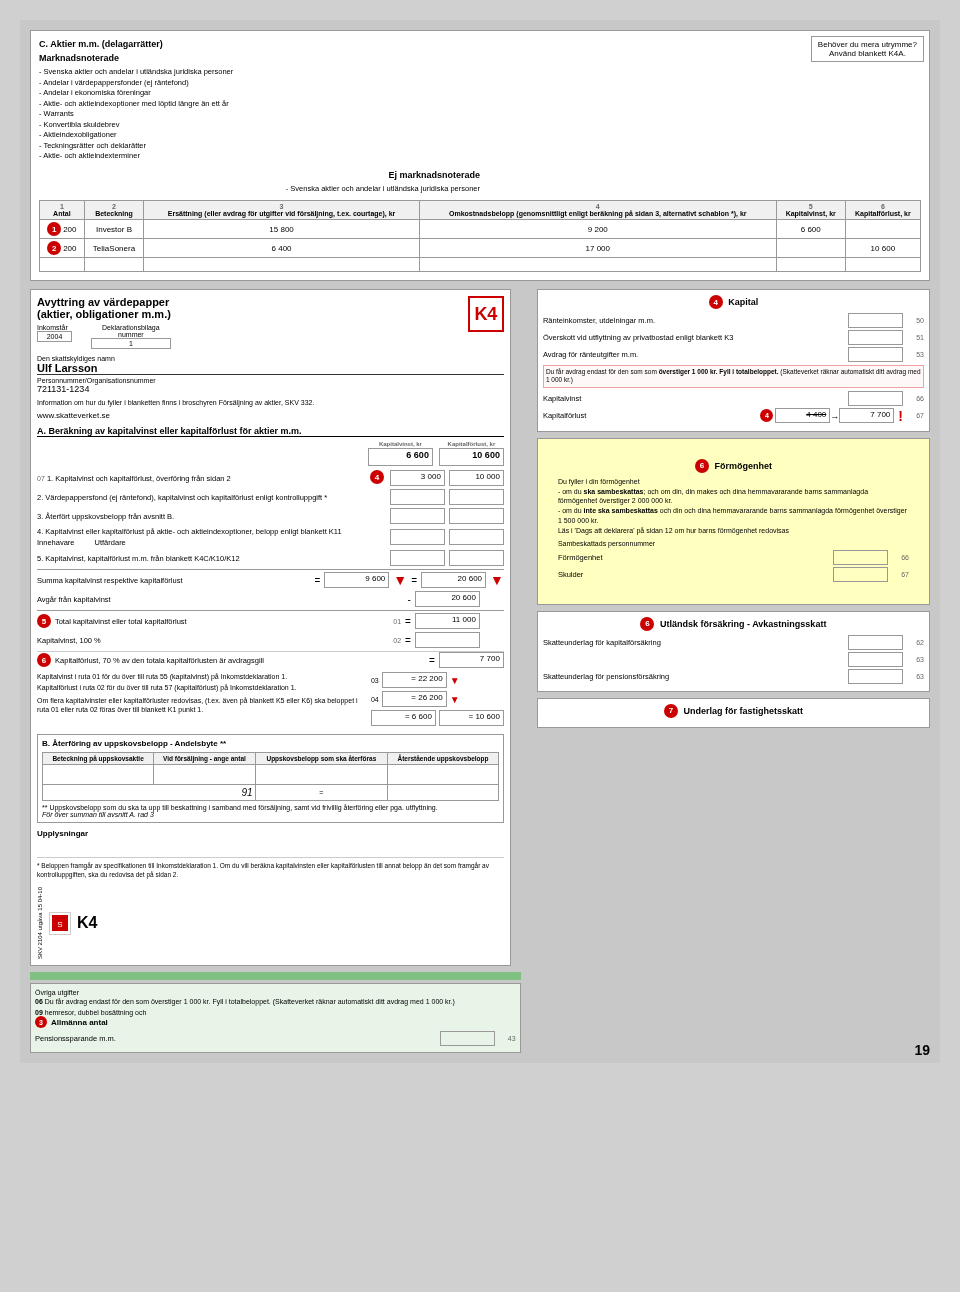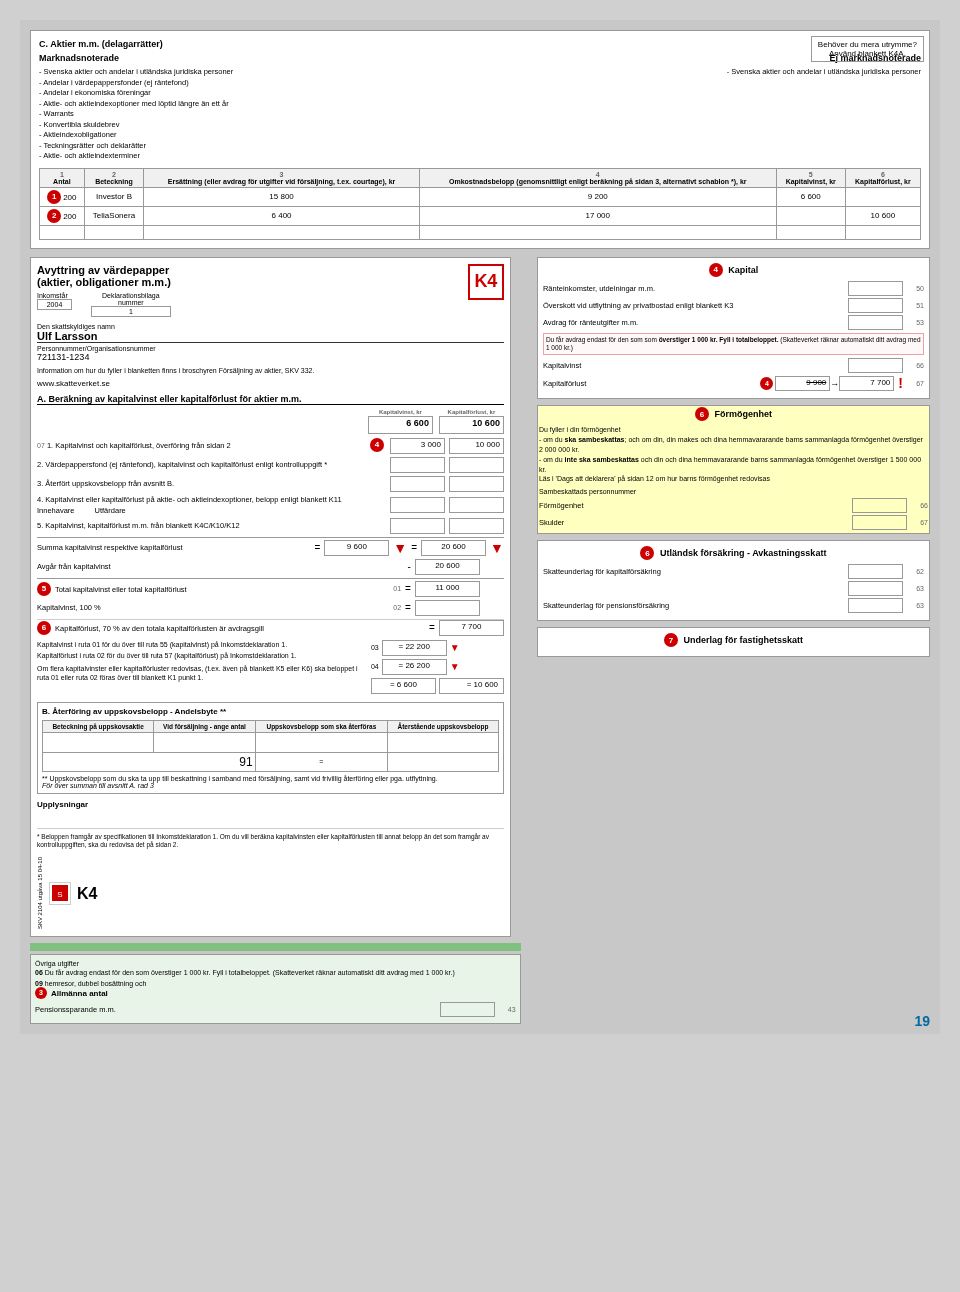--- a/index.html
+++ b/index.html
@@ -31,21 +31,22 @@
       position: absolute;
       top: 5px;
       right: 5px;
       border: 1px solid #999;
       padding: 3px 6px;
       font-size: 8px;
       text-align: center;
     }
     .top-columns {
       display: flex;
-      gap: 2px;
+      gap: 8px;
+      flex-direction: column;
     }
     .col-left {
       width: 50%;
     }
     .col-right {
       width: 50%;
       text-align: right;
     }
     .section-title {
       font-weight: bold;
@@ -210,21 +211,21 @@
     }
     .calc-label {
       flex: 1;
       font-size: 7.5px;
     }
     .calc-value {
       border: 1px solid #999;
       min-width: 65px;
       height: 16px;
       padding: 1px 3px;
-      text-align: center;
+      text-align: right;
       font-size: 8px;
     }
     .arrow-down {
       color: #c00;
       font-size: 14px;
     }
     .section-b {
       margin-top: 8px;
       border: 1px solid #999;
       padding: 4px;
@@ -292,21 +293,21 @@
     .panel-num {
       font-size: 7px;
       color: #666;
       width: 18px;
       text-align: right;
       margin-left: 3px;
     }
     .yellow-panel {
       background: #ffffc0;
       border: 1px solid #999;
-      padding: 1px;
+      padding: 20px;
     }
     .panel-number-circle {
       display: inline-flex;
       align-items: center;
       justify-content: center;
       width: 14px;
       height: 14px;
       border-radius: 50%;
       background: #c00;
       color: white;
@@ -330,21 +331,21 @@
       font-weight: bold;
       font-size: 14px;
       margin-left: 4px;
     }
     .page-num {
       position: absolute;
       bottom: 5px;
       right: 10px;
       font-size: 14px;
       font-weight: bold;
-      color: #0369a1;
+      color: #000000;
     }
     .inkomst-box {
       border: 1px solid #999;
       padding: 1px 3px;
       min-width: 35px;
       font-size: 7px;
       text-align: center;
     }
     .deklaration-section {
       display: flex;
@@ -647,21 +648,21 @@
             </tr>
           </thead>
           <tbody>
             <tr>
               <td style="height:20px;">&nbsp;</td>
                 <td></td>
                 <td></td>
                 <td></td>
             </tr>
             <tr>
-              <td colspan="2" style="text-align:right;font-size:12px;">91</td>
+              <td colspan="2" style="text-align:right;font-size:10px;font-style:italic;">91</td>
               <td>=</td>
               <td></td>
             </tr>
           </tbody>
         </table>
         <div style="font-size:7px;margin-top:3px;">** Uppskovsbelopp som du ska ta upp till beskattning i samband med försäljning, samt vid frivillig återföring eller pga. utflyttning.</div>
         <div style="font-size:7px;font-style:italic;">För över summan till avsnitt A. rad 3</div>
       </div>
 
       <div style="font-size:8px;font-weight:bold;margin-top:6px;">Upplysningar</div>
@@ -707,21 +708,21 @@
           Du får avdrag endast för den som som <strong>överstiger 1 000 kr. Fyll i totalbeloppet.</strong> (Skatteverket räknar automatiskt ditt avdrag med 1 000 kr.)
         </div>
         <div class="panel-row">
           <span class="panel-label">Kapitalvinst</span>
           <div class="panel-box">&nbsp;</div>
           <span class="panel-num">66</span>
         </div>
         <div class="panel-row" style="align-items:center;">
           <span class="panel-label">Kapitalförlust</span>
           <span class="number-circle" style="font-size:7px;width:13px;height:13px;">4</span>
-          <div class="panel-box" style="text-decoration:line-through;">9 900</div>
+          <div class="panel-box" style="text-decoration:line-through;">4 400</div>
           <span style="font-size:9px;font-weight:bold;">→</span>
           <div class="panel-box">7 700</div>
           <span class="exclaim">!</span>
           <span class="panel-num">67</span>
         </div>
       </div>
 
       <div class="yellow-panel">
         <div class="panel-title">
           <span class="panel-number-circle">6</span>

